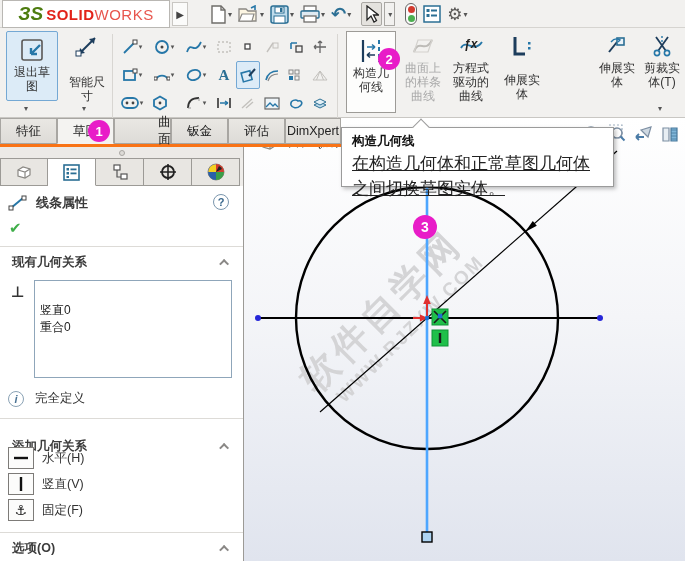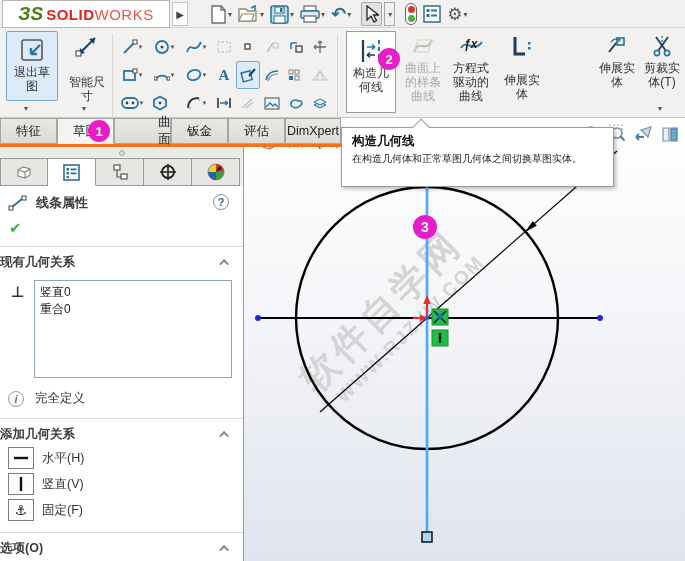--- a/index.html
+++ b/index.html
@@ -50,34 +50,34 @@
   #headsup { position:absolute; left:338px; top:6px; display:flex; gap:6px; align-items:center; }
 
   
   #panel { position:absolute; left:0; top:147px; width:244px; height:414px; background:#fff; border-right:1px solid #9c9a96; z-index:4; }
   #panel-splitter { position:absolute; left:0; top:0; width:243px; height:11px; background:#eceae7; display:flex; align-items:center; justify-content:center; }
   #panel-splitter i { width:6px; height:6px; border-radius:50%; border:1px solid #a9a7a3; background:#dddbd7; }
   #ptabs { position:absolute; left:0; top:11px; width:243px; height:28px; background:#efedea; display:flex; }
   .ptab { width:48px; height:28px; border:1px solid #9c9a96; border-left:none; display:flex; align-items:center; justify-content:center; background:#e8e6e2; }
   .ptab:first-child { border-left:1px solid #9c9a96; }
   .ptab.active { background:#fff; border-bottom-color:#fff; }
-  .sec-head { position:absolute; left:0; width:243px; height:20px; display:flex; align-items:center; font-weight:bold; font-size:12.5px; color:#3c3c3c; padding-left:0; }
+  .sec-head { position:absolute; left:0; width:243px; height:20px; display:flex; align-items:center; font-weight:bold; font-size:12.5px; color:#3c3c3c; padding-left:12px; }
   .chev { position:absolute; right:14px; width:7px; height:7px; border-left:2px solid #8a8886; border-top:2px solid #8a8886; transform:rotate(45deg) translateY(2px); }
   .hr { position:absolute; left:0; width:243px; height:1px; background:#dddbd7; }
-  #rel-list { position:absolute; left:34px; top:133px; width:198px; height:98px; border:1px solid #8fa6ba; background:#fff; padding:3px 5px; line-height:17px; font-size:12px; color:#222; }
+  #rel-list { position:absolute; left:34px; top:133px; width:198px; height:98px; border:1px solid #8fa6ba; background:#fff; padding:21px 5px; line-height:17px; font-size:12px; color:#222; }
   .icon-sq { width:26px; height:22px; border:1px solid #7d7b78; background:#fcfcfb; display:flex; align-items:center; justify-content:center; font-size:14px; color:#222; }
   .addrel-row { position:absolute; left:8px; display:flex; align-items:center; gap:8px; font-size:12.5px; color:#333; }
   .help-circ { width:16px; height:16px; border-radius:50%; border:1px solid #7a96ad; color:#39678c; display:flex; align-items:center; justify-content:center; font-size:11px; font-weight:bold; }
   .info-circ { width:16px; height:16px; border-radius:50%; border:1px solid #8aa2b5; color:#4b7394; display:flex; align-items:center; justify-content:center; font-size:11px; font-weight:bold; font-style:italic; }
   .okcheck { color:#3fae49; font-size:15px; font-weight:bold; }
 
   
   #tooltip { position:absolute; left:341px; top:127px; width:273px; height:60px; background:#fff; border:1px solid #9b9b9b; box-shadow:2px 2px 4px rgba(0,0,0,.25); z-index:10; padding:5px 10px 0 10px; }
   #tooltip .tt-title { font-weight:bold; font-size:12.5px; color:#111; margin-bottom:2px; }
-  #tooltip .tt-body { font-size:10px; color:#222; line-height:1.45; }
+  #tooltip .tt-body { font-size:17px; color:#222; line-height:1.45;text-decoration:underline; }
   #tt-notch { position:absolute; left:73px; top:-7px; width:12px; height:12px; background:#fff; border-left:1px solid #9b9b9b; border-top:1px solid #9b9b9b; transform:rotate(45deg); }
 
   
   .badge { position:absolute; width:22px; height:22px; border-radius:50%; background:#e81cc8; color:#fff; font-weight:bold; font-size:13px; display:flex; align-items:center; justify-content:center; z-index:12; }
 </style>
 </head>
 <body>
 
 <div id="app">
 
@@ -568,21 +568,21 @@
       <div>重合0</div>
     </div>
 
     <div style="position:absolute; left:8px; top:243px; display:flex; align-items:center; gap:11px;">
       <span class="info-circ">i</span>
       <span style="font-size:12.5px; color:#333;">完全定义</span>
     </div>
 
     <div class="hr" style="top:271px;"></div>
 
-    <div class="sec-head" style="top:277px;">
+    <div class="sec-head" style="top:289px;">
       <span>添加几何关系</span>
       <span class="chev"></span>
     </div>
 
     <div class="addrel-row" style="top:326px;">
       <span class="icon-sq">
           <svg width="6" height="16">
             <line x1="3" y1="1" x2="3" y2="15" stroke="#111" stroke-width="2.4"></line>
           </svg>
         </span>

